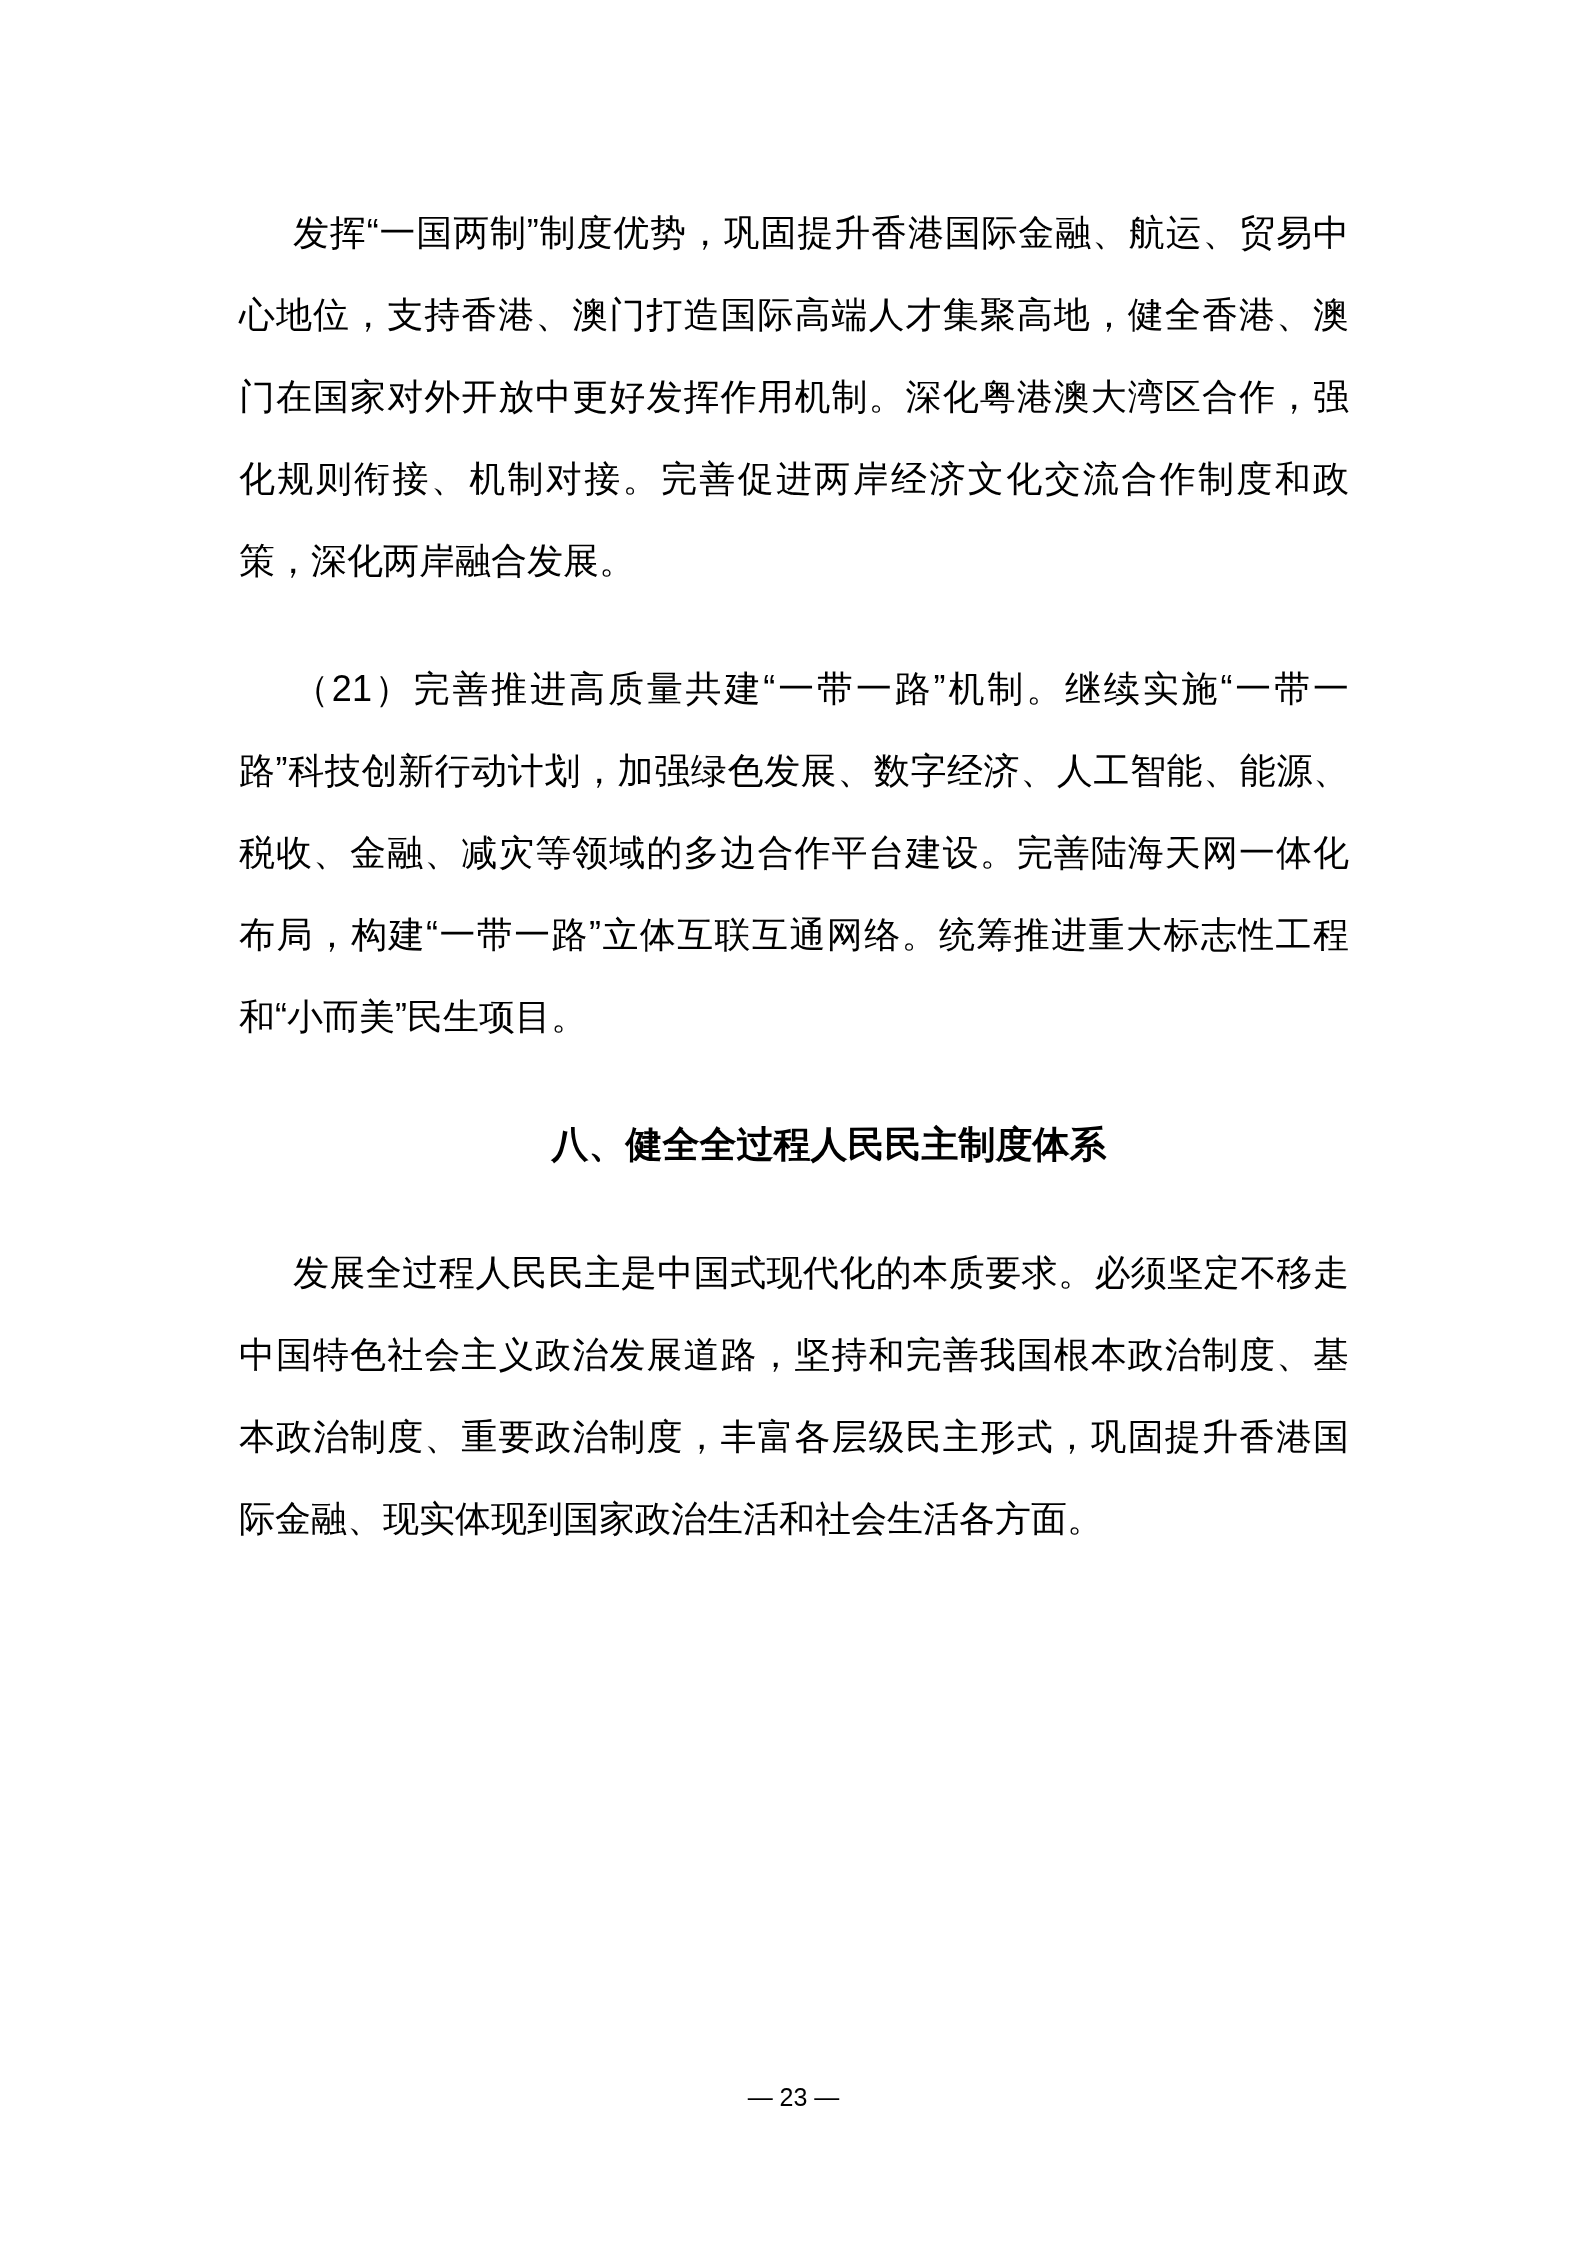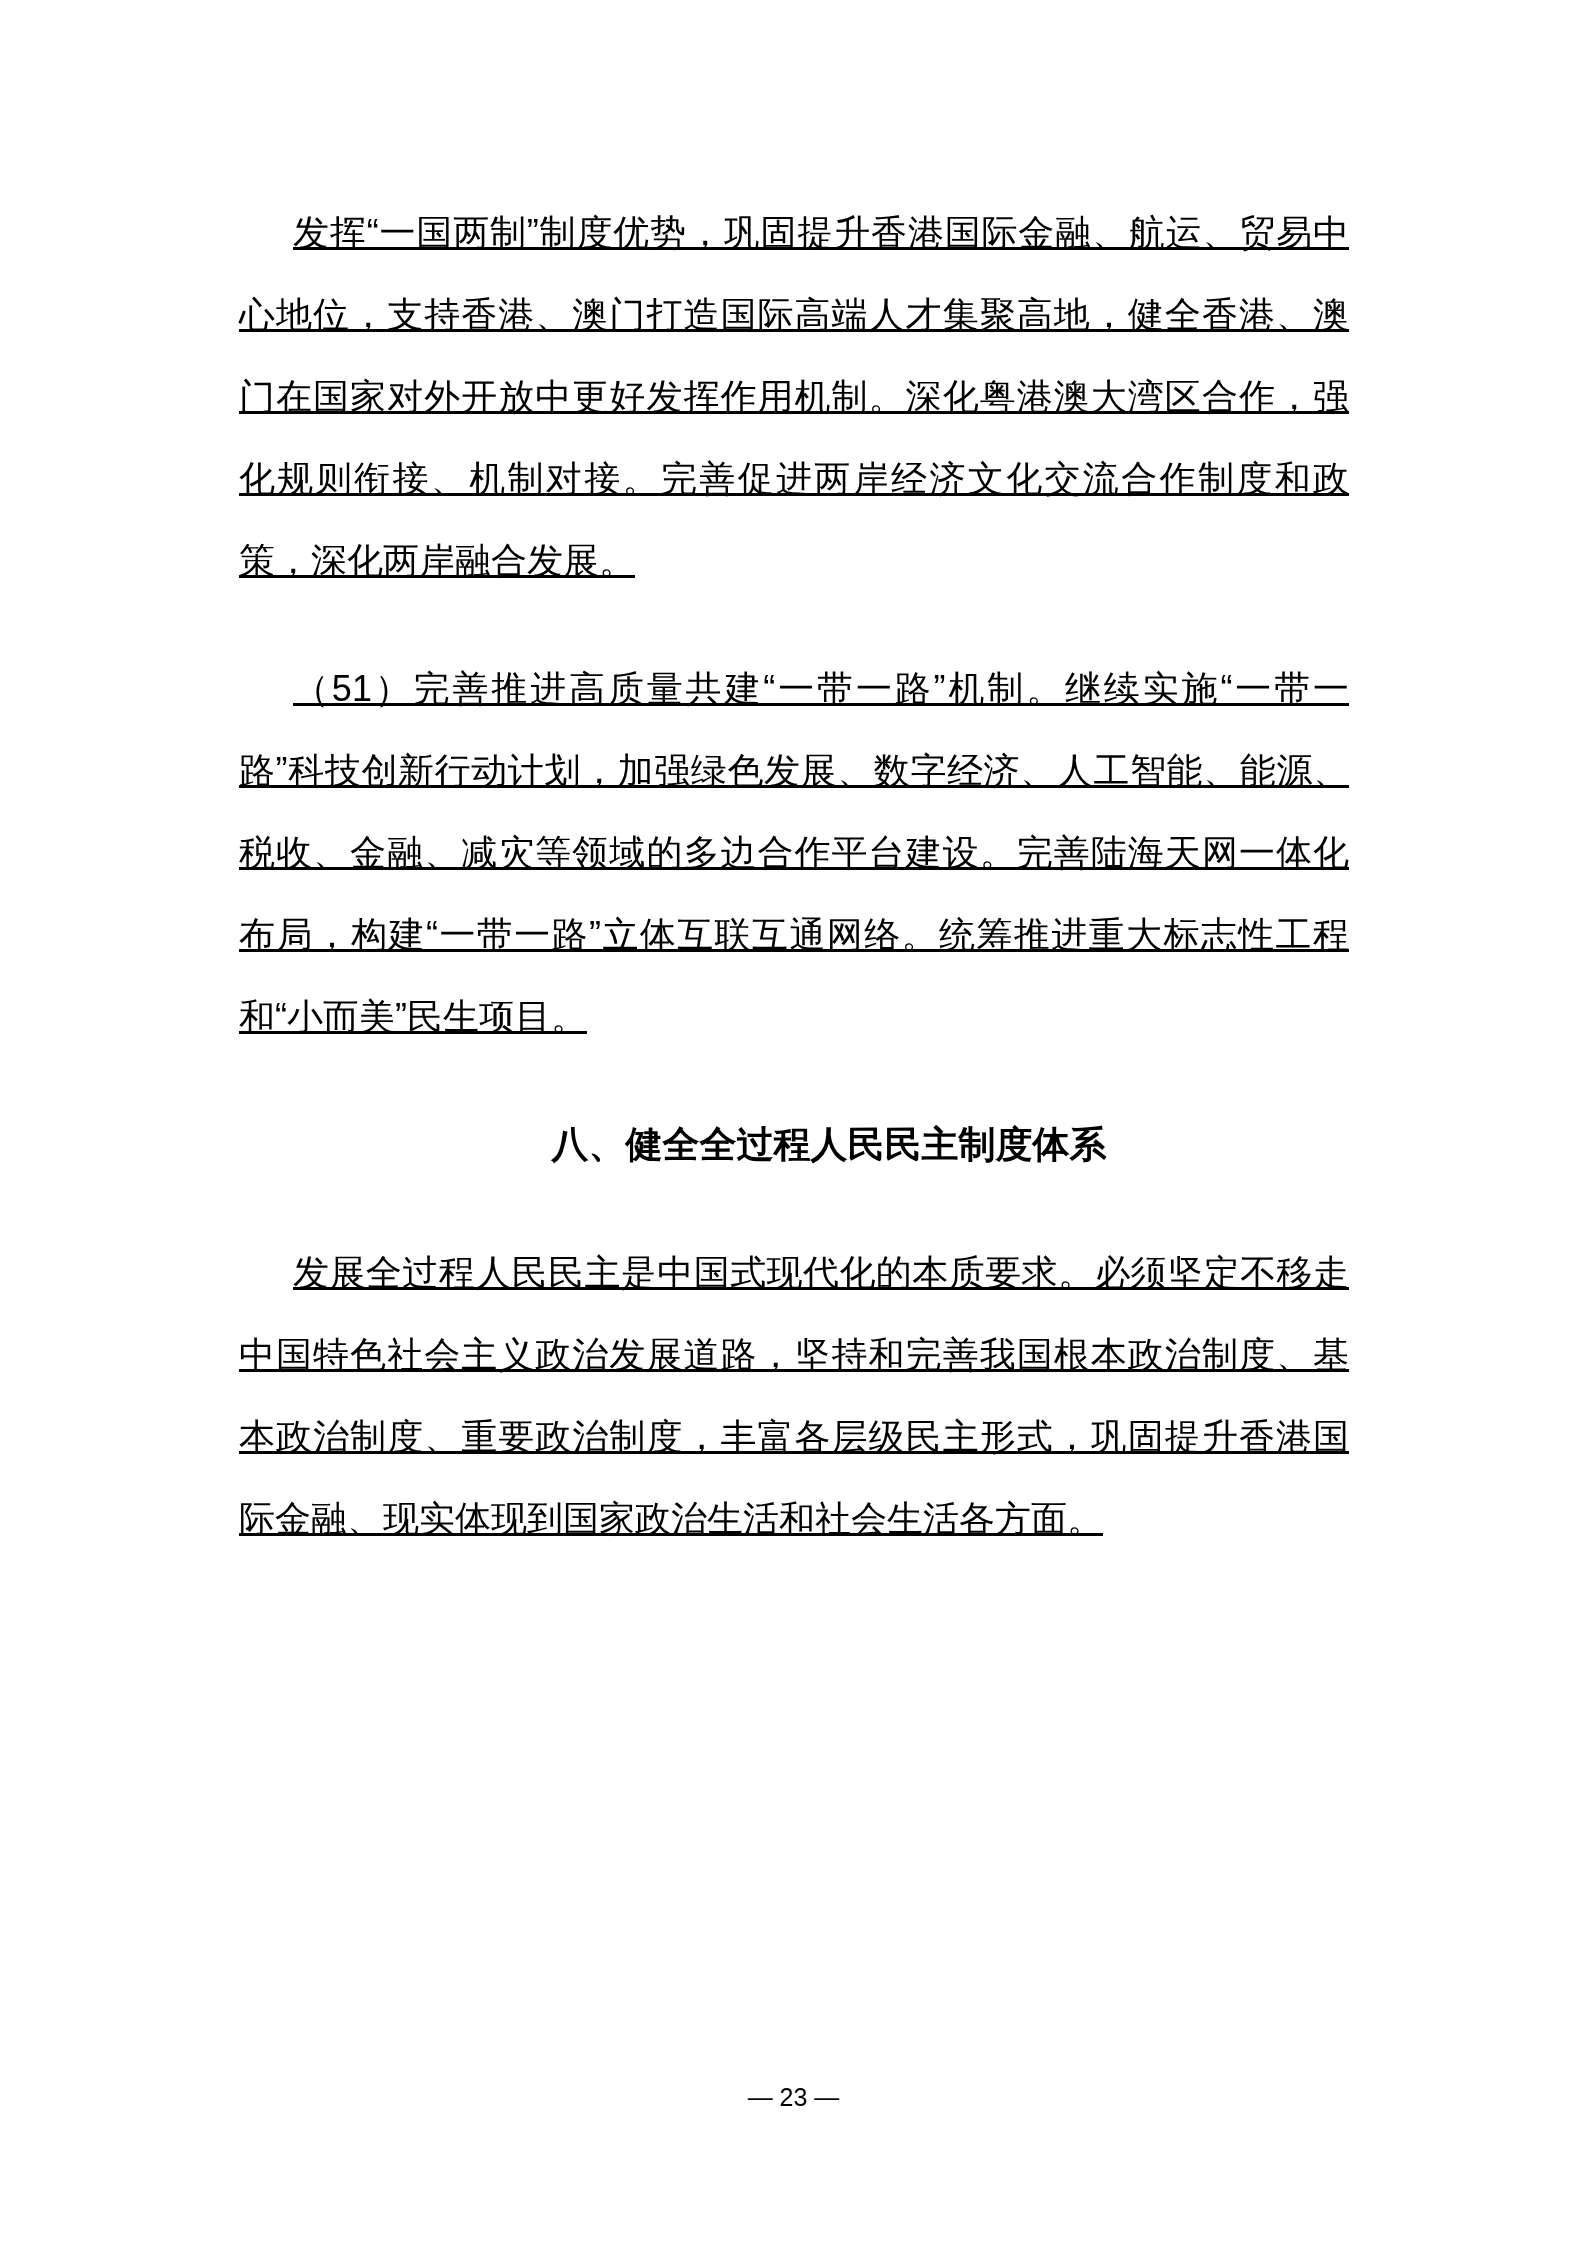--- a/index.html
+++ b/index.html
@@ -20,21 +20,20 @@
     overflow: hidden;
   }
   .para {
     font-size: 36px;
     line-height: 82px;
     text-align: justify;
     text-indent: 54px;
     margin: 0 16px 46px 0;
     word-break: break-all;
     overflow-wrap: break-word;
-    text-decoration: underline;
   }
   .section-heading {
     font-size: 37px;
     line-height: 82px;
     font-weight: bold;
     text-indent: 54px;
     margin: 0 0 46px 0;
     text-align: center;
   }
   .footer {
@@ -48,21 +47,21 @@
     color: #000000;
   }
 </style>
 </head>
 <body>
 
 <div class="page">
 
   <p class="para">发挥“一国两制”制度优势，巩固提升香港国际金融、航运、贸易中心地位，支持香港、澳门打造国际高端人才集聚高地，健全香港、澳门在国家对外开放中更好发挥作用机制。深化粤港澳大湾区合作，强化规则衔接、机制对接。完善促进两岸经济文化交流合作制度和政策，深化两岸融合发展。</p>
 
-  <p class="para">（51）完善推进高质量共建“一带一路”机制。继续实施“一带一路”科技创新行动计划，加强绿色发展、数字经济、人工智能、能源、税收、金融、减灾等领域的多边合作平台建设。完善陆海天网一体化布局，构建“一带一路”立体互联互通网络。统筹推进重大标志性工程和“小而美”民生项目。</p>
+  <p class="para">（21）完善推进高质量共建“一带一路”机制。继续实施“一带一路”科技创新行动计划，加强绿色发展、数字经济、人工智能、能源、税收、金融、减灾等领域的多边合作平台建设。完善陆海天网一体化布局，构建“一带一路”立体互联互通网络。统筹推进重大标志性工程和“小而美”民生项目。</p>
 
   <h2 class="section-heading">八、健全全过程人民民主制度体系</h2>
 
   <p class="para">发展全过程人民民主是中国式现代化的本质要求。必须坚定不移走中国特色社会主义政治发展道路，坚持和完善我国根本政治制度、基本政治制度、重要政治制度，丰富各层级民主形式，巩固提升香港国际金融、现实体现到国家政治生活和社会生活各方面。</p>
 
 
   <div class="footer">— 23 —</div>
 
 </div>
 

